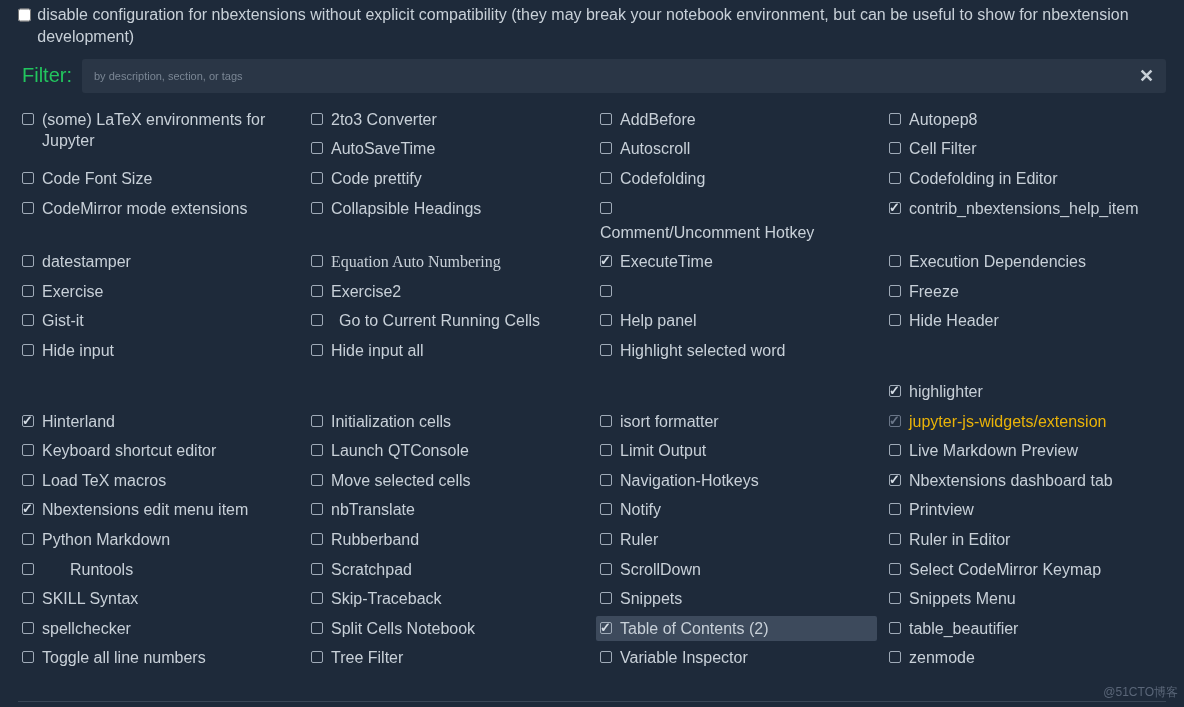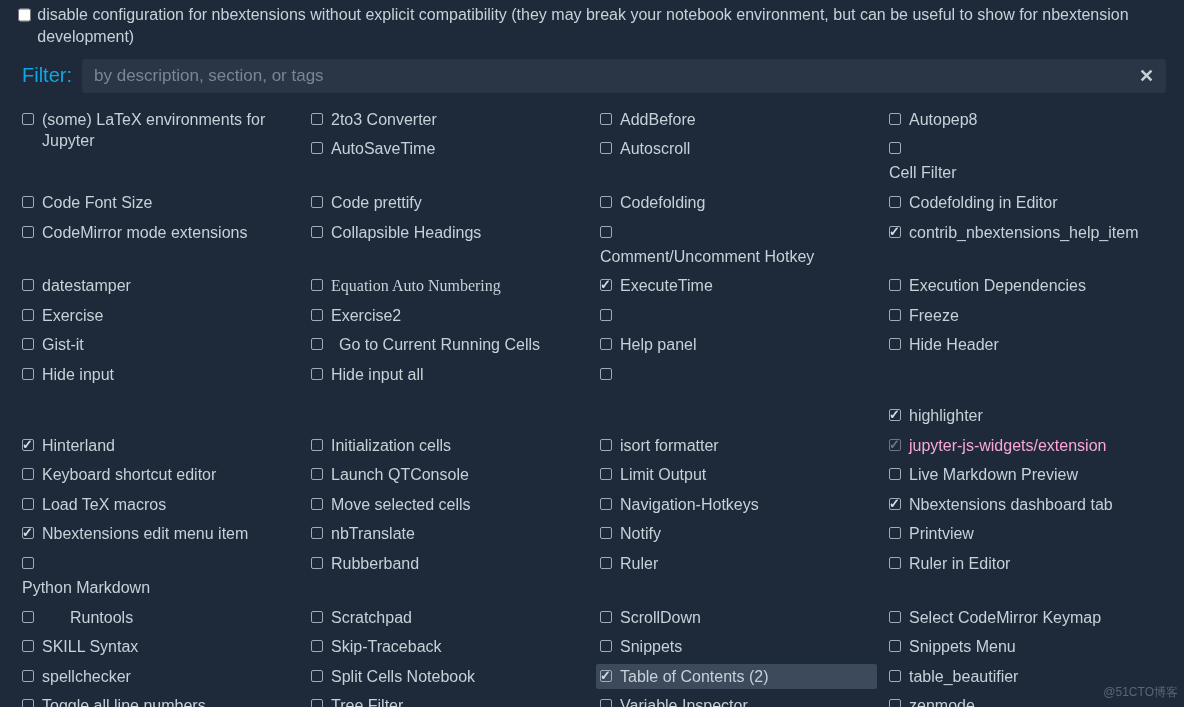--- a/index.html
+++ b/index.html
@@ -28,39 +28,39 @@
     accent-color: #fff;
   }
   .filter-row {
     display: flex;
     align-items: center;
     gap: 10px;
     margin-bottom: 14px;
   }
   .filter-label {
     font-size: 20px;
-    color: #0ea5e9;
+    color: #22c55e;
     padding-left: 4px;
   }
   .filter-input-wrap {
     flex: 1;
     background: #2a3646;
     border-radius: 3px;
     display: flex;
     align-items: center;
     padding: 6px 12px;
     position: relative;
   }
   .filter-input {
     flex: 1;
     background: transparent;
     border: none;
     outline: none;
     color: #d946ef;
-    font-size: 17px;
+    font-size: 11px;
   }
   .filter-input::placeholder { color: #7a8694; font-style: normal; }
   .clear-x {
     color: #c8d0d8;
     font-size: 18px;
     cursor: pointer;
     font-weight: bold;
   }
   .ext-grid {
     display: grid;
@@ -76,21 +76,21 @@
     align-items: flex-start;
     gap: 8px;
     padding: 2px 4px;
     border-radius: 2px;
     cursor: pointer;
     line-height: 1.35;
   }
   .ext-item.selected {
     background: #3d4a5c;
   }
-  .ext-item.disabled { color: #f9a8d4; }
+  .ext-item.disabled { color: #eab308; }
   .box {
     width: 12px;
     height: 12px;
     border: 1.5px solid #a0abb8;
     border-radius: 2px;
     flex-shrink: 0;
     margin-top: 4px;
     position: relative;
   }
   .box.checked::after {
@@ -223,21 +223,21 @@
       <span>Keyboard shortcut editor</span>
     </div>
     <div class="ext-item" style="grid-area: 11 / 1;">
       <span class="box"></span>
       <span>Load TeX macros</span>
     </div>
     <div class="ext-item" style="grid-area: 12 / 1;">
       <span class="box checked"></span>
       <span>Nbextensions edit menu item</span>
     </div>
-    <div class="ext-item" style="grid-area: 13 / 1; flex-direction: column;">
+    <div class="ext-item" style="grid-area: 13 / 1;">
       <span class="box"></span>
       <span>Python Markdown</span>
     </div>
     <div class="ext-item" style="grid-area: 14 / 1; gap: 36px;">
       <span class="box"></span>
       <span>Runtools</span>
     </div>
     <div class="ext-item" style="grid-area: 15 / 1;">
       <span class="box"></span>
       <span>SKILL Syntax</span>
@@ -340,20 +340,21 @@
     </div>
     <div class="ext-item" style="grid-area: 6 / 3;">
       <span class="box"></span>
     </div>
     <div class="ext-item" style="grid-area: 7 / 3;">
       <span class="box"></span>
       <span>Help panel</span>
     </div>
     <div class="ext-item" style="grid-area: 8 / 3;">
       <span class="box"></span>
+      <span>Highlight selected word</span>
     </div>
     <div class="ext-item" style="grid-area: 9 / 3;">
       <span class="box"></span>
       <span>isort formatter</span>
     </div>
     <div class="ext-item" style="grid-area: 10 / 3;">
       <span class="box"></span>
       <span>Limit Output</span>
     </div>
     <div class="ext-item" style="grid-area: 11 / 3;">
@@ -381,21 +382,21 @@
       <span>Table of Contents (2)</span>
     </div>
     <div class="ext-item" style="grid-area: 17 / 3;">
       <span class="box"></span>
       <span>Variable Inspector</span>
     </div>
     <div class="ext-item" style="grid-area: 1 / 4;">
       <span class="box"></span>
       <span>Autopep8</span>
     </div>
-    <div class="ext-item" style="grid-area: 2 / 4; flex-direction: column;">
+    <div class="ext-item" style="grid-area: 2 / 4;">
       <span class="box"></span>
       <span>Cell Filter</span>
     </div>
     <div class="ext-item" style="grid-area: 3 / 4;">
       <span class="box"></span>
       <span>Codefolding in Editor</span>
     </div>
     <div class="ext-item" style="grid-area: 4 / 4;">
       <span class="box checked"></span>
       <span>contrib_nbextensions_help_item</span>

